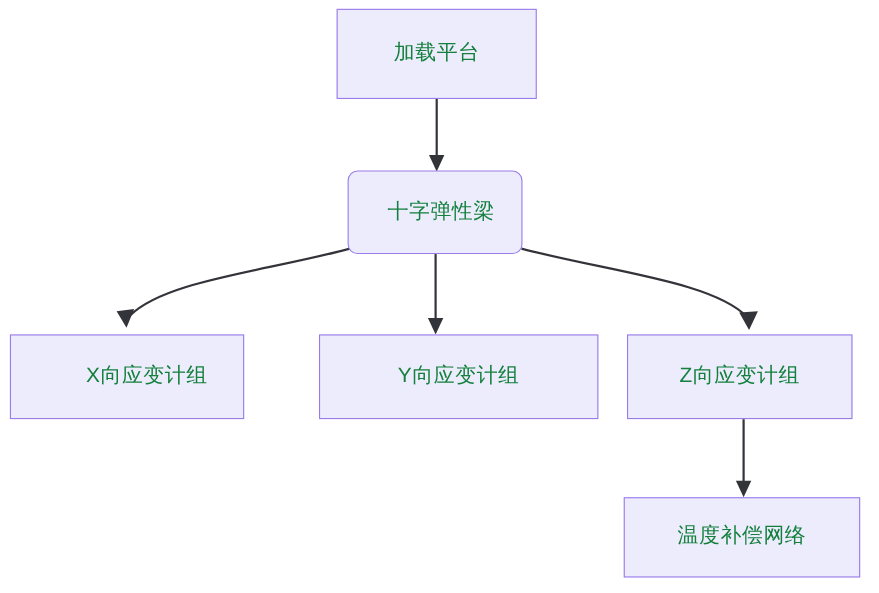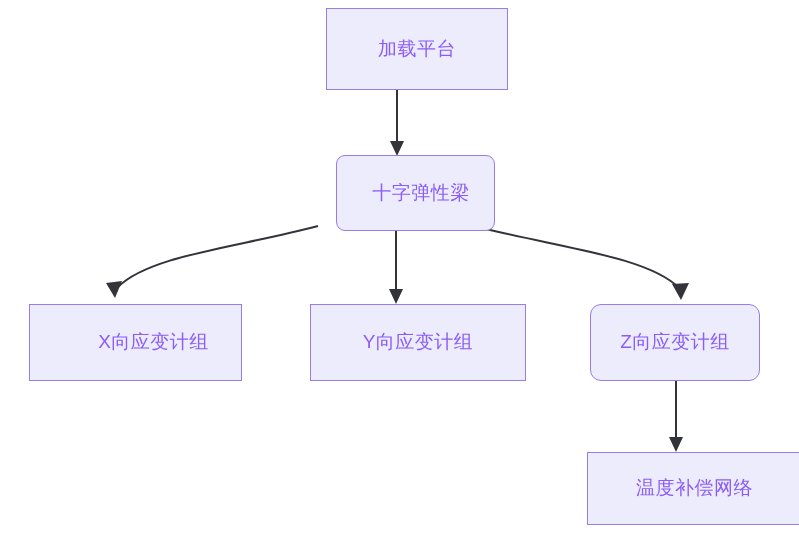--- a/index.html
+++ b/index.html
@@ -27,27 +27,26 @@
     pointer-events: none;
   }
   .node {
     position: absolute;
     box-sizing: border-box;
     background: #ececfd;
     border: 1.6px solid #9a7bea;
     display: flex;
     align-items: center;
     justify-content: center;
-    color: #8b5cf6;
+    color: #15803d;
     font-size: 19px;
     letter-spacing: 0.5px;
     line-height: 1.2;
     text-align: center;
     user-select: none;
-    margin-left: 20px;
   }
   .node.rounded {
     border-radius: 9px;
   }
   .edge-path {
     fill: none;
     stroke: #33333a;
     stroke-width: 2;
   }
   .arrow-head {
@@ -93,25 +92,25 @@
   </div>
 
   <div class="node rounded" style="left:316px; top:155px; width:159px; height:76px;padding-left:11px;">
     <span>十字弹性梁</span>
   </div>
 
   <div class="node" style="left:9px; top:304px; width:213px; height:77px;padding-left:36px;">
     <span>X向应变计组</span>
   </div>
 
-  <div class="node" style="left:290px; top:304px; width:216px; height:77px;">
+  <div class="node" style="left:290px; top:304px; width:254px; height:77px;">
     <span>Y向应变计组</span>
   </div>
 
-  <div class="node" style="left:570px; top:304px; width:170px; height:77px;border-radius:11px;">
+  <div class="node" style="left:570px; top:304px; width:205px; height:77px;">
     <span>Z向应变计组</span>
   </div>
 
   <div class="node" style="left:567px; top:452px; width:215px; height:73px;">
     <span>温度补偿网络</span>
   </div>
 
 </div>
 
 </body></html>

